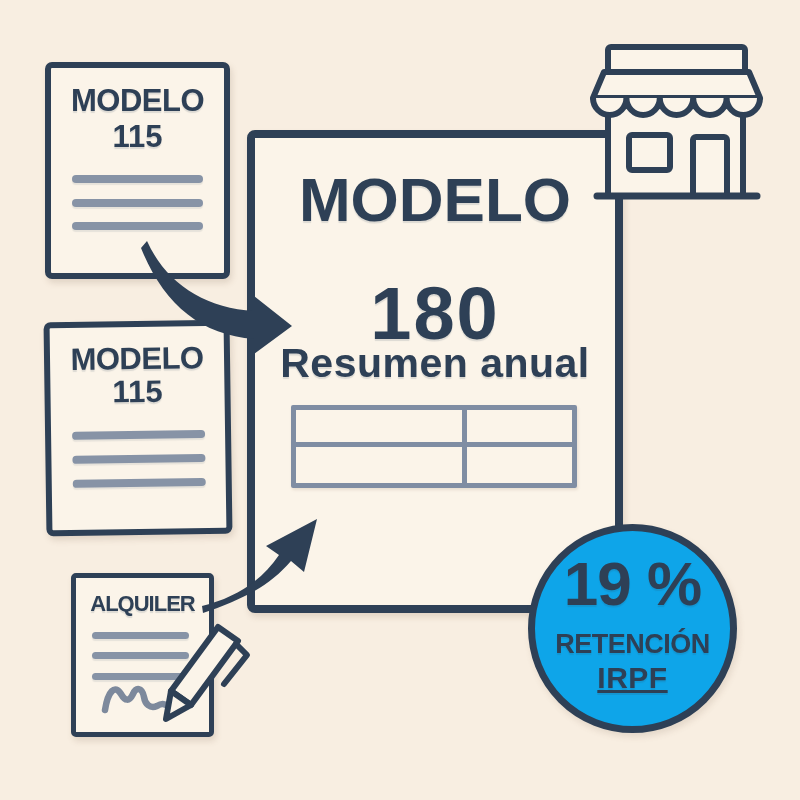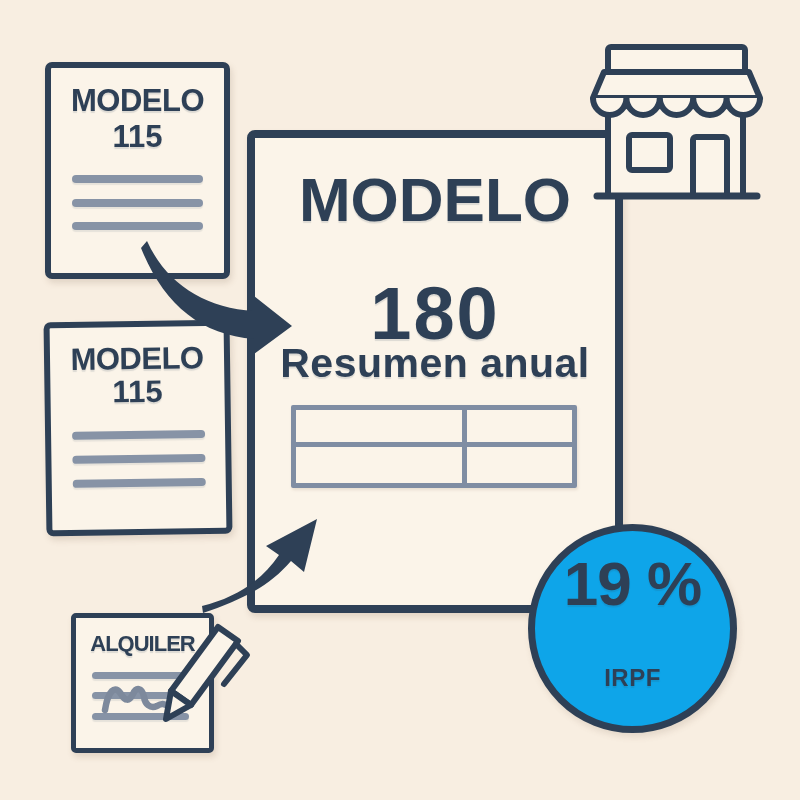--- a/index.html
+++ b/index.html
@@ -36,32 +36,32 @@
 
   
   .doc115a { left:45px; top:62px;  width:185px; height:217px; }
   .doc115b { left:45px; top:321px; width:186px; height:214px; transform:rotate(-0.8deg); }
   .doc115 .title  { font-size:31px; line-height:32px; letter-spacing:-0.5px; }
   .doc115 .number { font-size:31px; line-height:32px; letter-spacing:0px; }
   .doc115a .title { top:17px; } .doc115a .number { top:53px; }
   .doc115b .title { top:16px; } .doc115b .number { top:49px; }
 
   
-  .docalq { left:71px; top:573px; width:143px; height:140px; border-width:5px; border-radius:5px;margin-top:40px; }
+  .docalq { left:71px; top:573px; width:143px; height:164px; border-width:5px; border-radius:5px; }
   .docalq .title { top:14px; font-size:22px; line-height:24px; letter-spacing:-1px; }
 
   
   .badge {
     position:absolute; box-sizing:border-box; left:528px; top:524px; width:209px; height:209px;
     border-radius:50%; border:7px solid #2e4056; background:#0ea5e9;
     box-shadow:2px 4px 6px rgba(122,95,72,.15);
   }
   .badge .value  { top:24px;  font-size:62px; line-height:58px; letter-spacing:-1px; }
   .badge .label1 { top:99px;  font-size:27px; line-height:28px; letter-spacing:-0.5px; }
-  .badge .label2 { top:133px; font-size:24px; line-height:28px; letter-spacing:0.5px; }
+  .badge .label2 { top:133px; font-size:30px; line-height:28px; letter-spacing:0.5px;text-decoration:underline; }
 
   svg { position:absolute; overflow:visible; }
   .no-events { pointer-events:none; }
 </style>
 </head>
 <body>
 
 <div class="canvas">
 
   <div class="paper doc180">
@@ -83,20 +83,21 @@
       <path d="M604,72 H749 L760,98 H593 Z"></path>
       <path d="M593,98 a16.7,17 0 0 0 33.4,0 a16.7,17 0 0 0 33.4,0 a16.7,17 0 0 0 33.4,0 a16.7,17 0 0 0 33.4,0 a16.7,17 0 0 0 33.4,0"></path>
       <rect x="629" y="135" width="41" height="35" rx="3"></rect>
       <rect x="693" y="137" width="34" height="59" rx="3"></rect>
     </g>
     <path d="M597,196 H757" stroke="#2e4056" stroke-width="7" stroke-linecap="round"></path>
   </svg>
 
   <div class="badge">
     <div class="doc-text ink value">19 %</div>
+    <div class="doc-text ink label1">RETENCIÓN</div>
     <div class="doc-text ink label2">IRPF</div>
   </div>
 
   <div class="paper doc115 doc115a">
     <div class="doc-text ink title">MODELO</div>
     <div class="doc-text ink number">115</div>
     <div class="gray-line" style="left:21px; top:107px; width:131px;"></div>
     <div class="gray-line" style="left:21px; top:131px; width:131px;"></div>
     <div class="gray-line" style="left:21px; top:154px; width:131px;"></div>
   </div>

